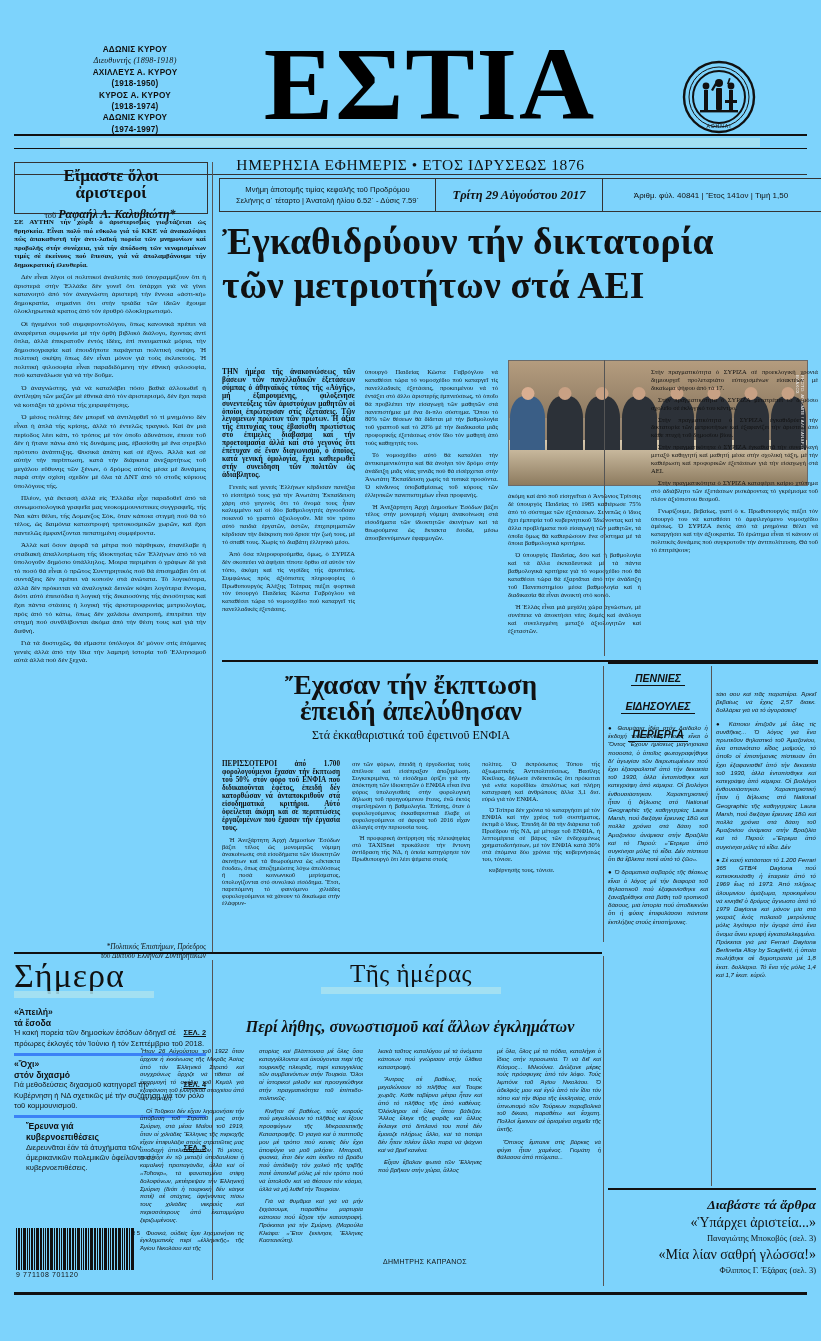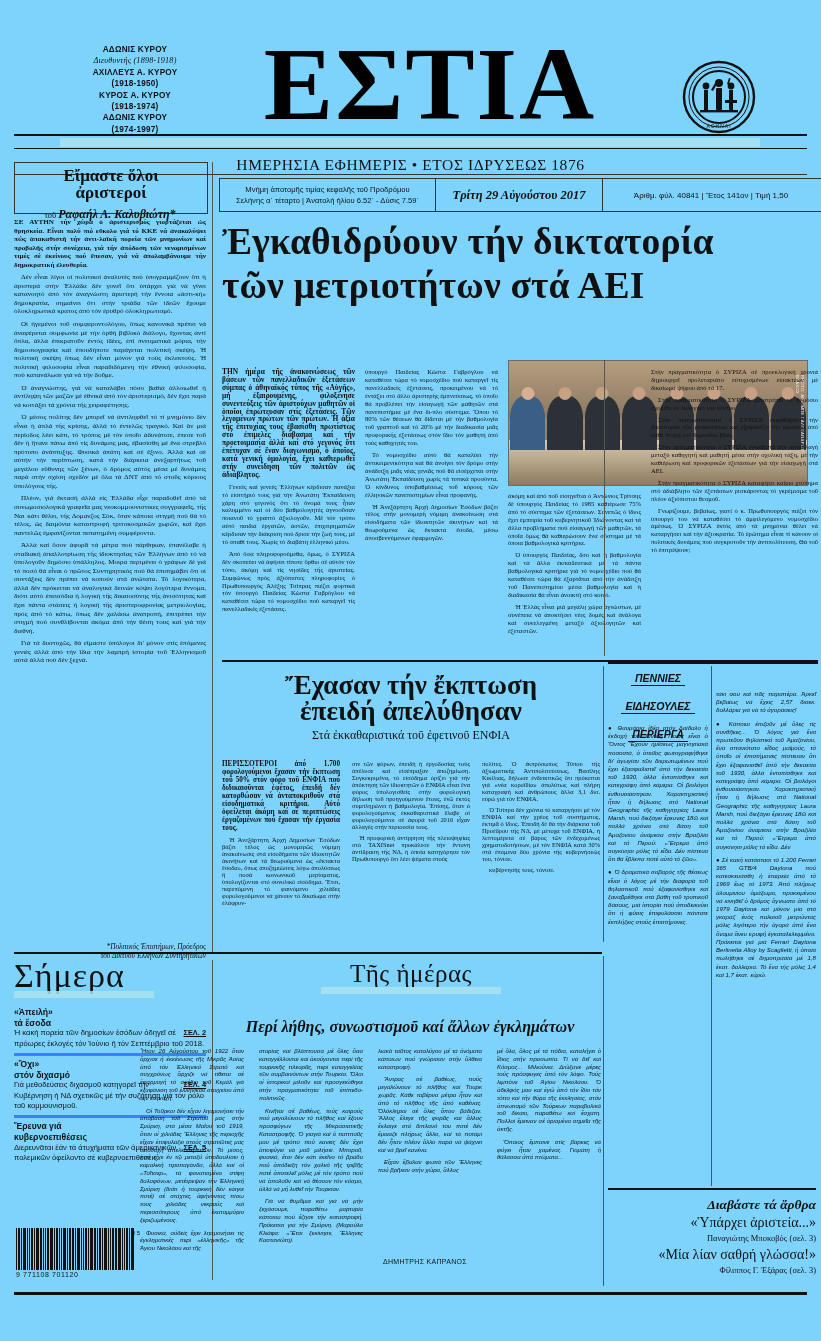--- a/index.html
+++ b/index.html
@@ -384,21 +384,21 @@
       <div class="h">τά ἔσοδα</div>
       <div class="b"><span class="pg">ΣΕΛ. 2</span><span>Ἡ κακή πορεία τῶν δημοσίων ἐσόδων ὁδηγεῖ σέ πρόωρες ἐκλογές τόν Ἰούνιο ἤ τόν Σεπτέμβριο τοῦ 2018.</span></div>
     </div>
 
     <div class="sitem">
       <div class="h">«Ὄχι»</div>
       <div class="h">στόν διχασμό</div>
       <div class="b"><span class="pg">ΣΕΛ. 4</span><span>Γιά μεθοδεύσεις διχασμοῦ κατηγορεῖ τήν Κυβέρνηση ἡ ΝΔ σχετικῶς μέ τήν συζήτηση γιά τόν ρόλο τοῦ κομμουνισμοῦ.</span></div>
     </div>
 
-    <div class="sitem" style="border-bottom:none;">
+    <div class="sitem" style="border-bottom:none;margin-left:12px;">
       <div class="h">Ἔρευνα γιά</div>
       <div class="h">κυβερνοεπιθέσεις</div>
       <div class="b"><span class="pg">ΣΕΛ. 5</span><span>Διερευνᾶται ἐάν τά ἀτυχήματα τῶν ἀμερικανικῶν πολεμικῶν ὀφείλοντο σέ κυβερνοεπιθέσεις.</span></div>
     </div>
   </div>
 
   <div class="barcode">
     <div class="bars">
       <i style="width:1px"></i>
         <i style="width:2px"></i>

